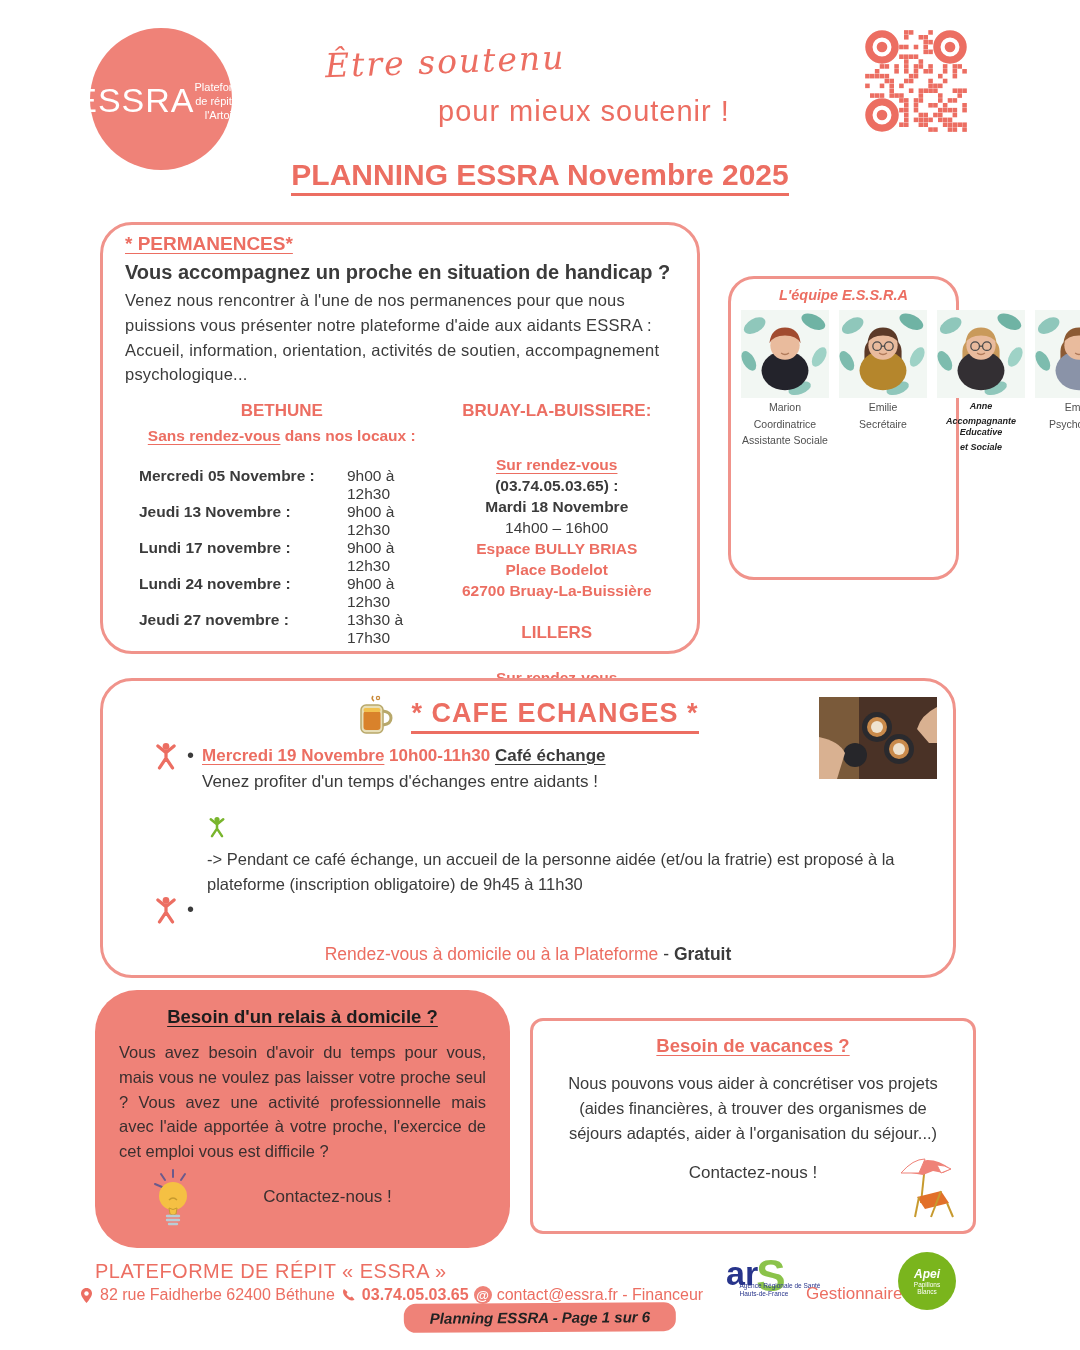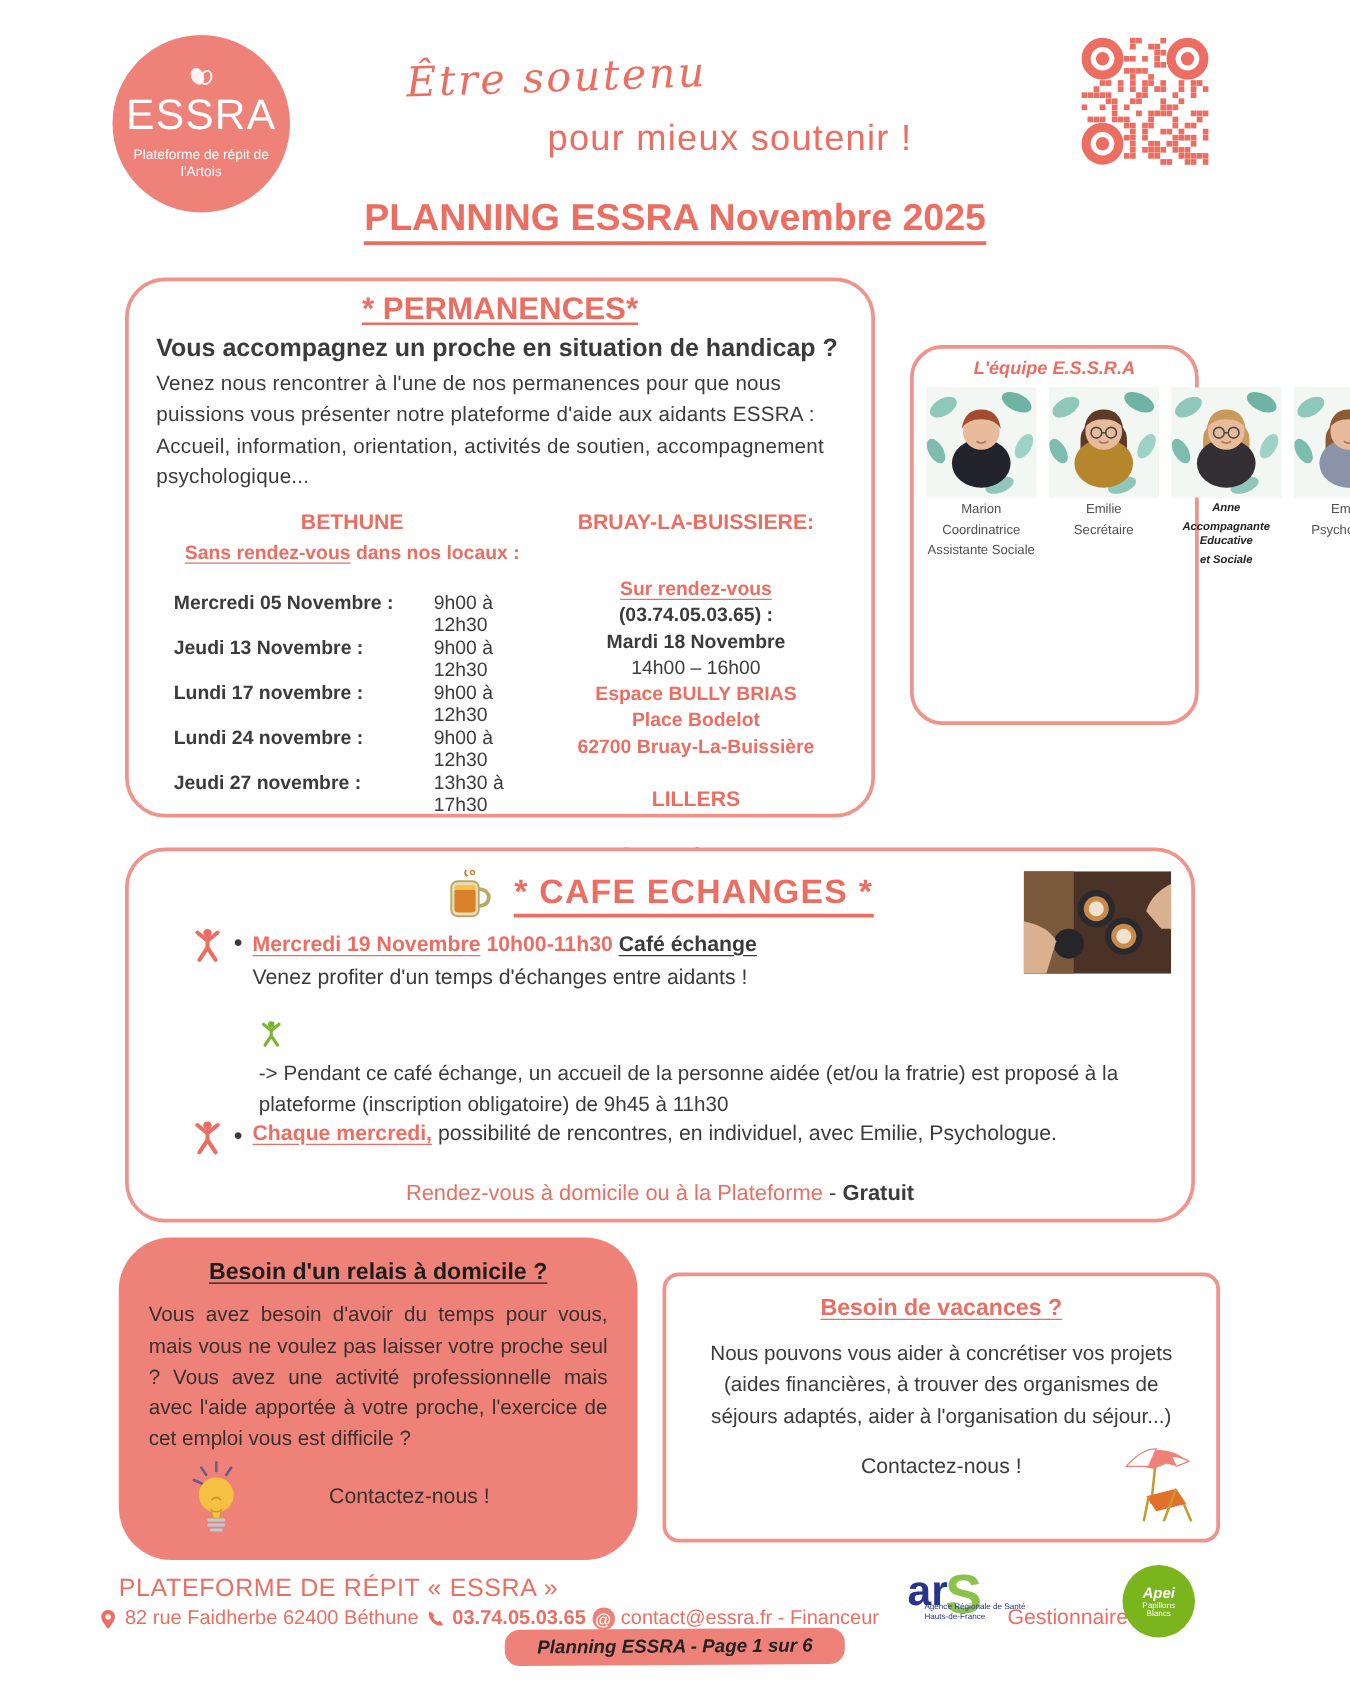--- a/index.html
+++ b/index.html
@@ -16,21 +16,21 @@
     font-family:"Liberation Sans",sans-serif;color:var(--dark);overflow:hidden;
   }
   .abs{position:absolute;}
   .coral{color:var(--coral);}
   .bold{font-weight:bold;}
   .ul{text-decoration:underline;text-underline-offset:3px;}
 
   
   .logo{
     left:90px;top:28px;width:142px;height:142px;border-radius:50%;
-    background:var(--salmon-fill);color:#fff;display:flex;flex-direction:column;
+    background:var(--salmon-fill);color:#fff;display:flex;flex-direction:row;
     align-items:center;justify-content:center;text-align:center;
   }
   .logo .lg-title{font-size:34px;letter-spacing:1px;margin-top:2px;}
   .logo .lg-sub{font-size:11px;line-height:1.25;margin-top:6px;}
   .tagline1{
     left:325px;top:42px;font-family:"DejaVu Serif",serif;font-style:italic;
     font-size:33px;color:var(--coral);letter-spacing:2px;transform:rotate(-2deg);
   }
   .tagline2{left:438px;top:95px;font-size:29px;color:var(--coral);letter-spacing:1px;}
   .qr{left:865px;top:30px;width:102px;height:102px;}
@@ -38,21 +38,21 @@
     left:0;top:158px;width:100%;text-align:center;font-size:30px;font-weight:bold;
     color:var(--coral);
   }
   .page-title span{border-bottom:3px solid var(--coral);padding-bottom:2px;}
 
   
   .rbox{background:#fff;border:3px solid var(--coral-border);border-radius:32px;}
 
   
   .perm{left:100px;top:222px;width:600px;height:432px;padding:8px 22px 10px 22px;}
-  .perm-title{font-size:25px;font-weight:bold;color:var(--coral);text-align:center;margin-bottom:6px;}
+  .perm-title{font-size:19px;font-weight:bold;color:var(--coral);text-align:left;margin-bottom:6px;}
   .perm-q{font-size:20px;font-weight:bold;margin-bottom:4px;}
   .perm-intro{font-size:16.5px;line-height:1.5;letter-spacing:.2px;}
   .perm-cols{display:flex;margin-top:14px;}
   .perm-left{width:57%;}
   .perm-right{width:43%;text-align:center;}
   .city{font-size:17px;font-weight:bold;color:var(--coral);text-align:center;}
   .mode-line{font-size:15.5px;text-align:center;margin-top:6px;}
   .slots{display:grid;grid-template-columns:208px 1fr;margin-top:22px;padding-left:14px;font-size:15.5px;}
   .slot-day{font-weight:bold;}
   .bruay-block{margin-top:34px;font-size:15.5px;line-height:1.35;}
@@ -471,23 +471,20 @@
           <use href="#sym-fig"></use>
         </svg>
       <div class="txt">-&gt; Pendant ce café échange, un accueil de la personne aidée (et/ou la fratrie) est proposé à la plateforme (inscription obligatoire) de 9h45 à 11h30</div>
     </div>
 
     <div class="bullet-row b2">
       <svg class="fig" viewBox="0 0 24 26" style="color:var(--coral)">
           <use href="#sym-fig"></use>
         </svg>
       <span class="dot">•</span>
-      <div class="txt">
-        <span class="coral bold ul">Chaque mercredi,</span><span> possibilité de rencontres, en individuel, avec Emilie, Psychologue.</span>
-      </div>
     </div>
 
     <div class="cafe-tag">
       <span class="coral">Rendez-vous à domicile ou à la Plateforme</span><span> - </span><span class="bold">Gratuit</span>
     </div>
   </div>
 
   <div class="abs relais">
     <div class="relais-title">Besoin d'un relais à domicile ?</div>
     <div class="relais-body">Vous avez besoin d'avoir du temps pour vous, mais vous ne voulez pas laisser votre proche seul ? Vous avez une activité professionnelle mais avec l'aide apportée à votre proche, l'exercice de cet emploi vous est difficile ?</div>

